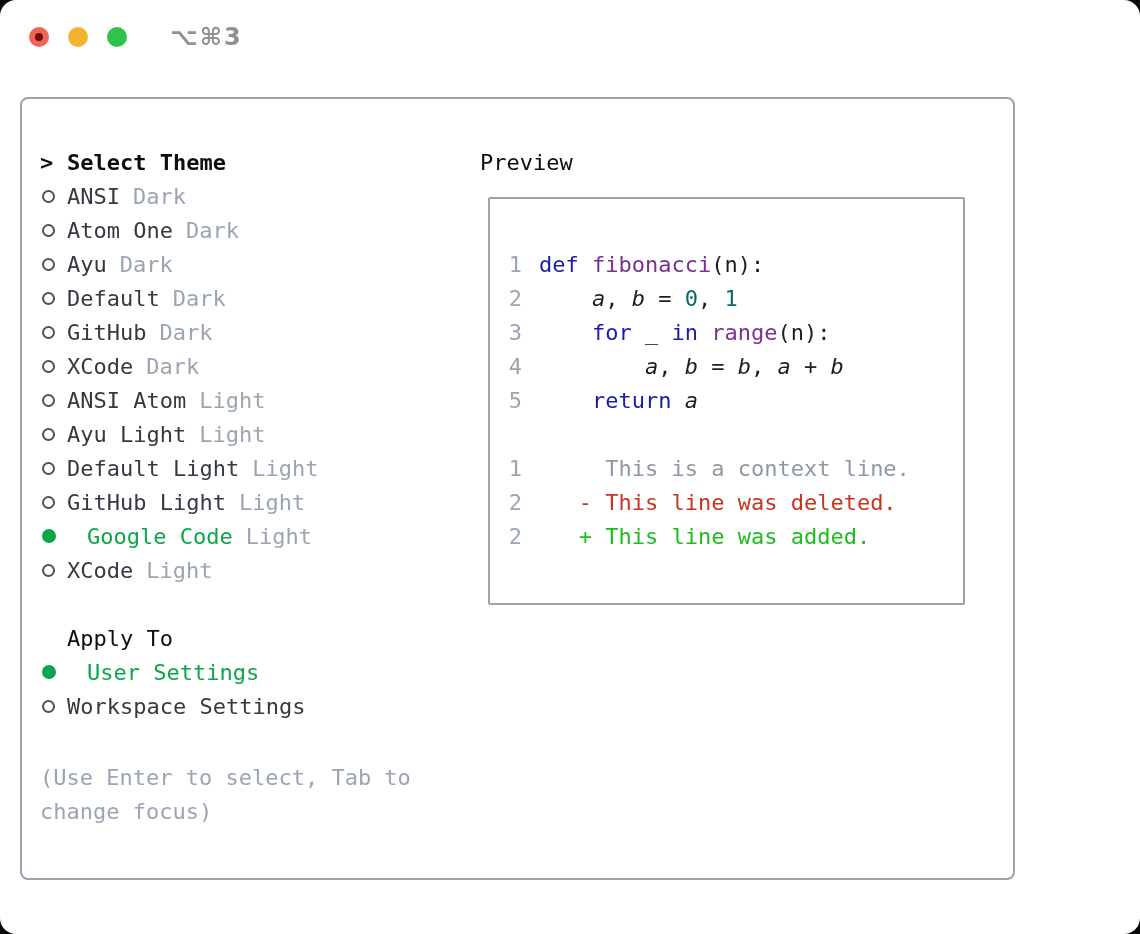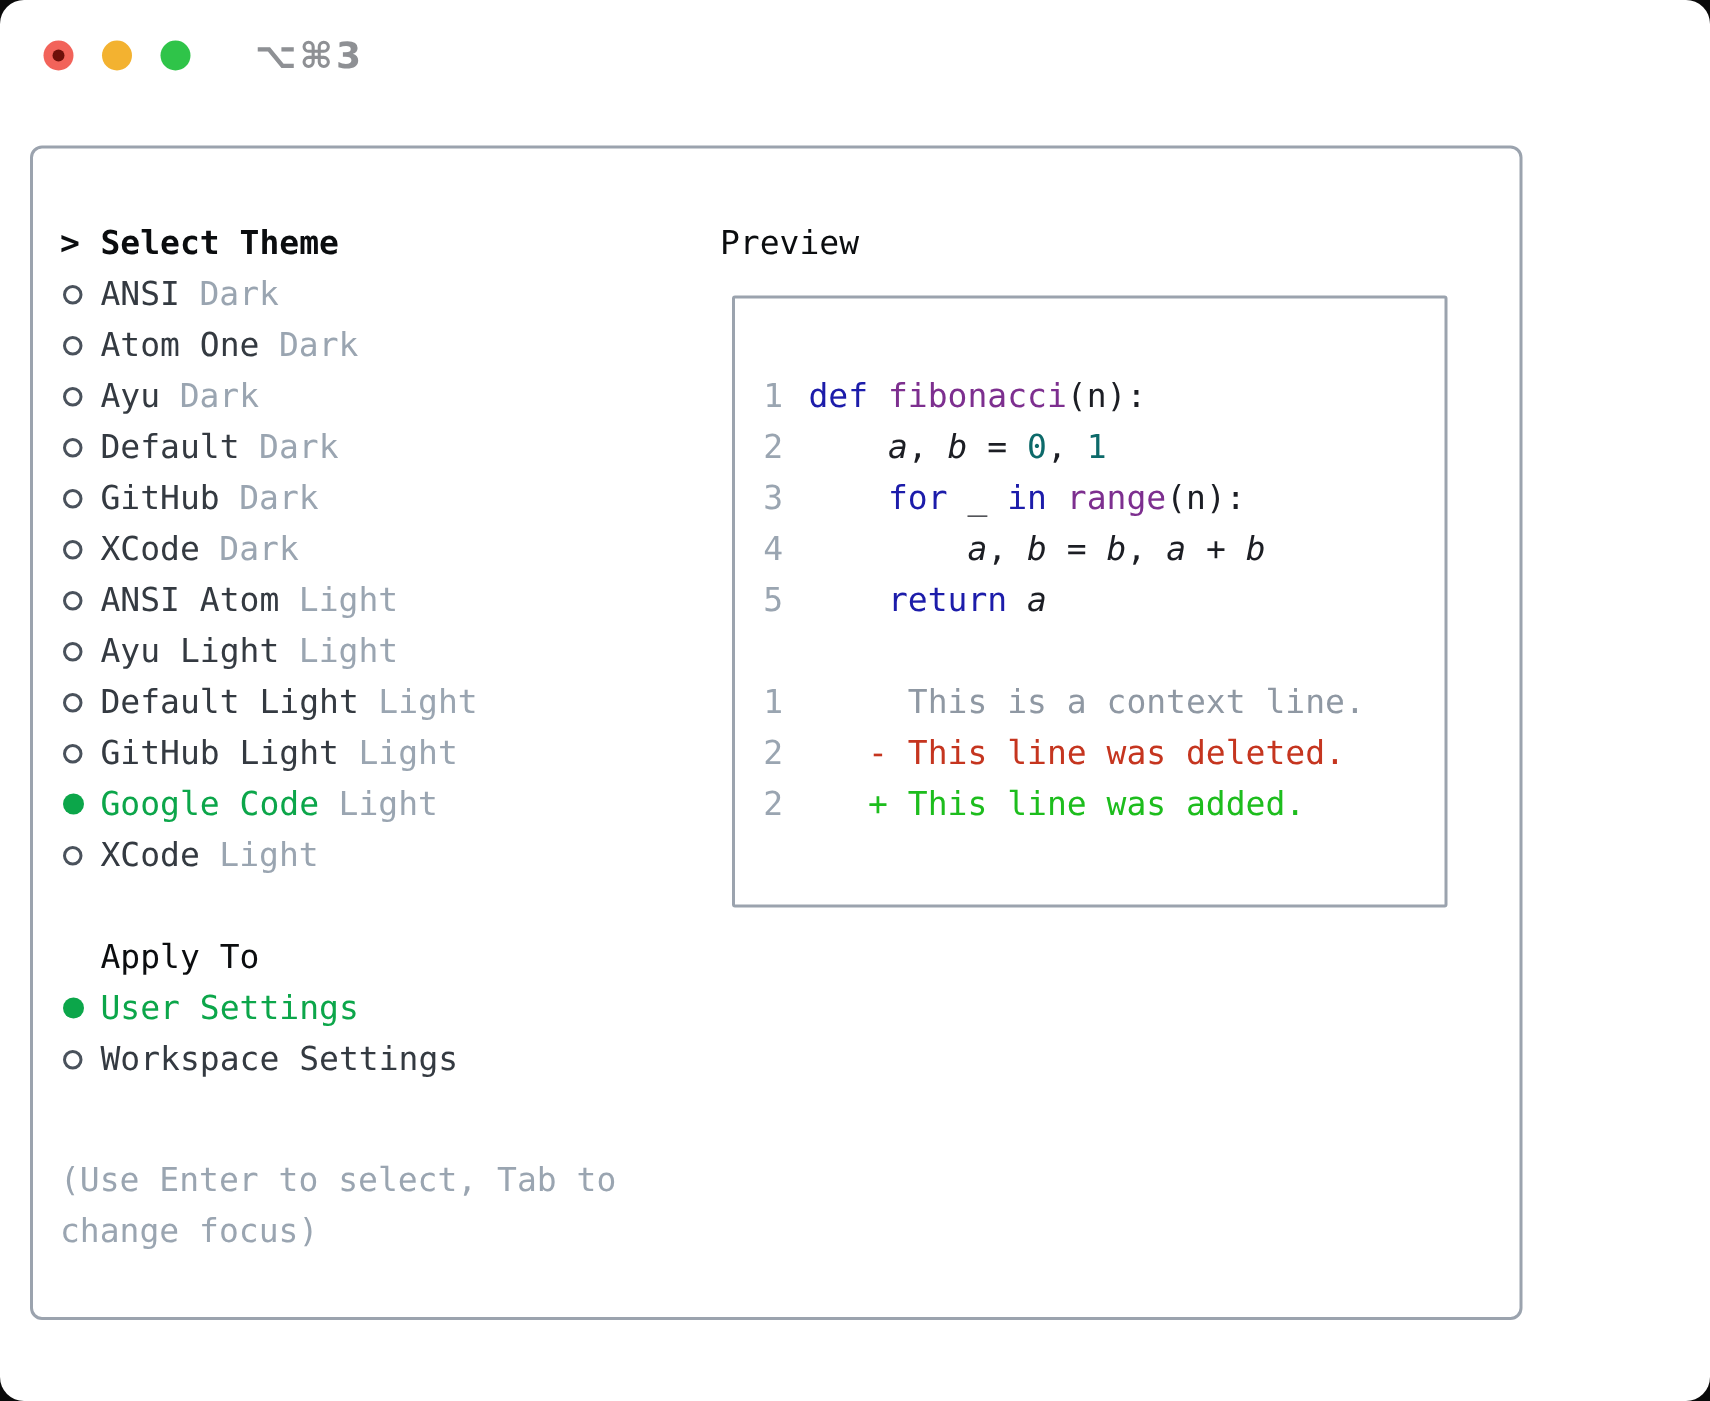--- a/index.html
+++ b/index.html
@@ -36,24 +36,24 @@
 
   .row { height:34px; display:flex; align-items:center; font-size:22px; }
   .bullet { width:27px; flex:none; display:flex; align-items:center; }
   .circle { width:13px; height:13px; border-radius:50%;
             border:2px solid #4a525c; margin-left:2px; }
   .circle.filled { border:none; width:14px; height:14px; background:var(--accent-green); }
   .hdr-marker { font-weight:bold; color:var(--heading-text); }
   .list-header { font-weight:bold; color:var(--heading-text); }
   .subheader { color:var(--heading-text); }
   .item-name { color:var(--item-text); white-space:pre; }
-  .item-name.selected { color:var(--accent-green); }
+  .item-name.selected { color:var(--accent-green);margin-left:20px; }
   .item-variant { color:var(--muted); margin-left:13px;text-align:center; }
   .spacer { height:34px; }
-  .help { margin-top:48px; width:430px; font-size:22px; line-height:34px;
+  .help { margin-top:38px; width:430px; font-size:22px; line-height:34px;
           color:var(--muted); }
 
   
   .preview-header { height:34px; display:flex; align-items:center;
                     font-size:22px; font-weight:normal; color:var(--heading-text); }
   .preview-box {
     margin-top:18px; margin-left:8px; width:477px; height:408px;
     border:2px solid var(--panel-border); border-radius:2px;
     padding:48px 0 0 18px; background:#ffffff;
   }

